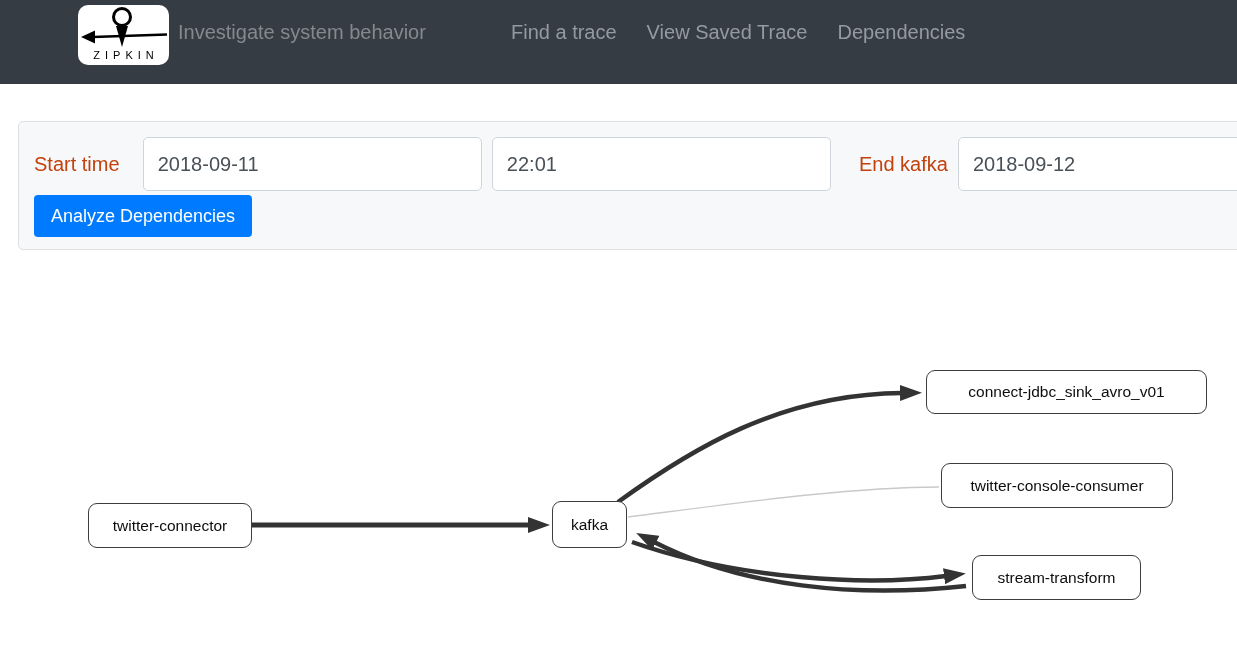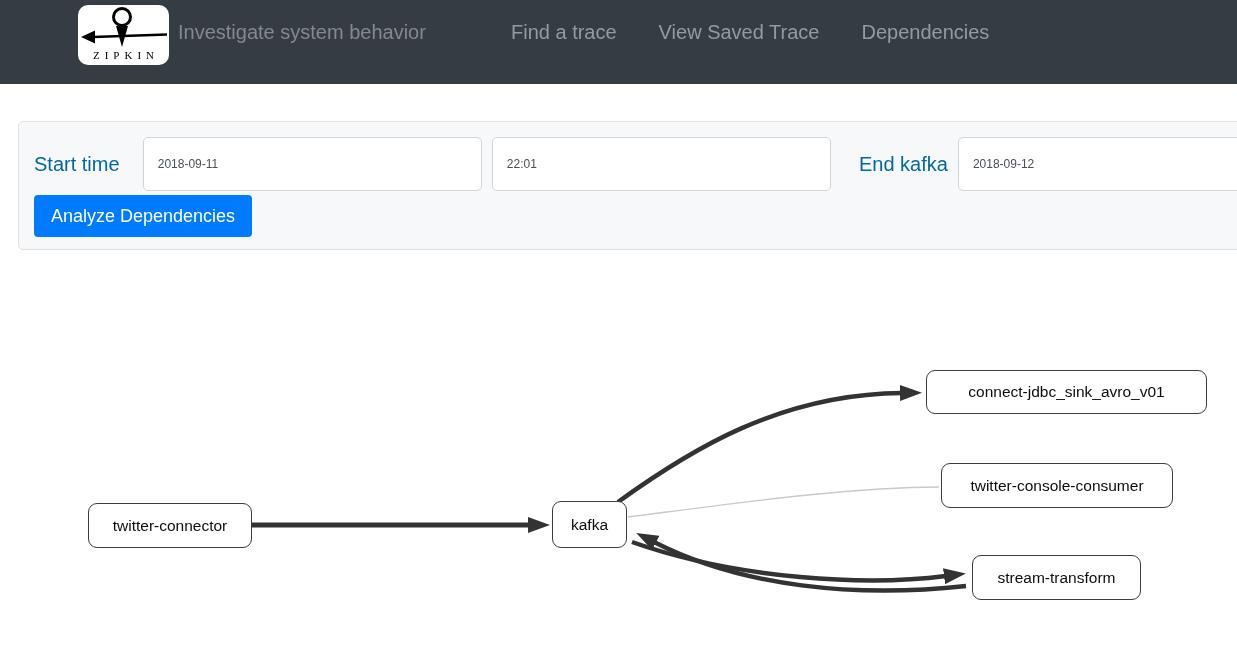--- a/index.html
+++ b/index.html
@@ -16,48 +16,47 @@
   }
   .logo {
     position:absolute; left:78px; top:5px; width:91px; height:60px;
     background:#ffffff; border-radius:10px; cursor:pointer;
   }
   .logo svg { position:absolute; left:0; top:0; }
   .logo .brand {
     position:absolute; left:0; right:0; bottom:4px; text-align:center;
     font-size:11px; letter-spacing:5px; color:#000; font-weight:400;
     text-indent:5px;
-    font-family:Liberation Serif, serif;
   }
   .tagline {
     position:absolute; left:178px; top:21px;
     font-size:20px; color:#83898f;
   }
   .nav-links { position:absolute; left:478px; top:21px; display:flex; }
   .nav-links a {
     font-size:20px; color:#949aa1; text-decoration:none;
-    margin-left:42px; cursor:pointer; white-space:nowrap;
+    margin-left:30px; cursor:pointer; white-space:nowrap;
   }
   .nav-links a:first-child { margin-left:33px; }
 
   
   .filter-panel {
     position:absolute; left:18px; top:121px; width:1280px; height:129px;
     background:#f7f8f9; border:1px solid #dfe0e2; border-radius:5px;
     padding:15px 0 0 15px; overflow:hidden;
   }
   .filter-row { display:flex; align-items:center; height:54px; }
   .filter-row label {
-    font-size:20px; color:#0369a1; white-space:nowrap;
+    font-size:20px; color:#c2410c; white-space:nowrap;
   }
   .lbl-start { width:103px; text-align:left; margin-left:0; }
   .lbl-end   { margin-left:28px; margin-right:10px; }
   .filter-row input {
     height:54px; border:1px solid #ced4da; border-radius:5px;
-    background:#ffffff; font-size:12px; color:#495057; padding:0 14px;
+    background:#ffffff; font-size:20px; color:#495057; padding:0 14px;
     font-family:"Liberation Sans", sans-serif; outline:none;
   }
   .inp-start-date { width:346px; margin-left:8px; }
   .inp-start-time { width:346px; margin-left:10px; }
   .inp-end-date   { width:346px; }
   .analyze-btn {
     margin-top:4px; height:42px; padding:0 17px;
     background:#007bff; color:#ffffff; border:none; border-radius:4px;
     font-size:18px; font-family:"Liberation Sans", sans-serif; cursor:pointer;
   }

